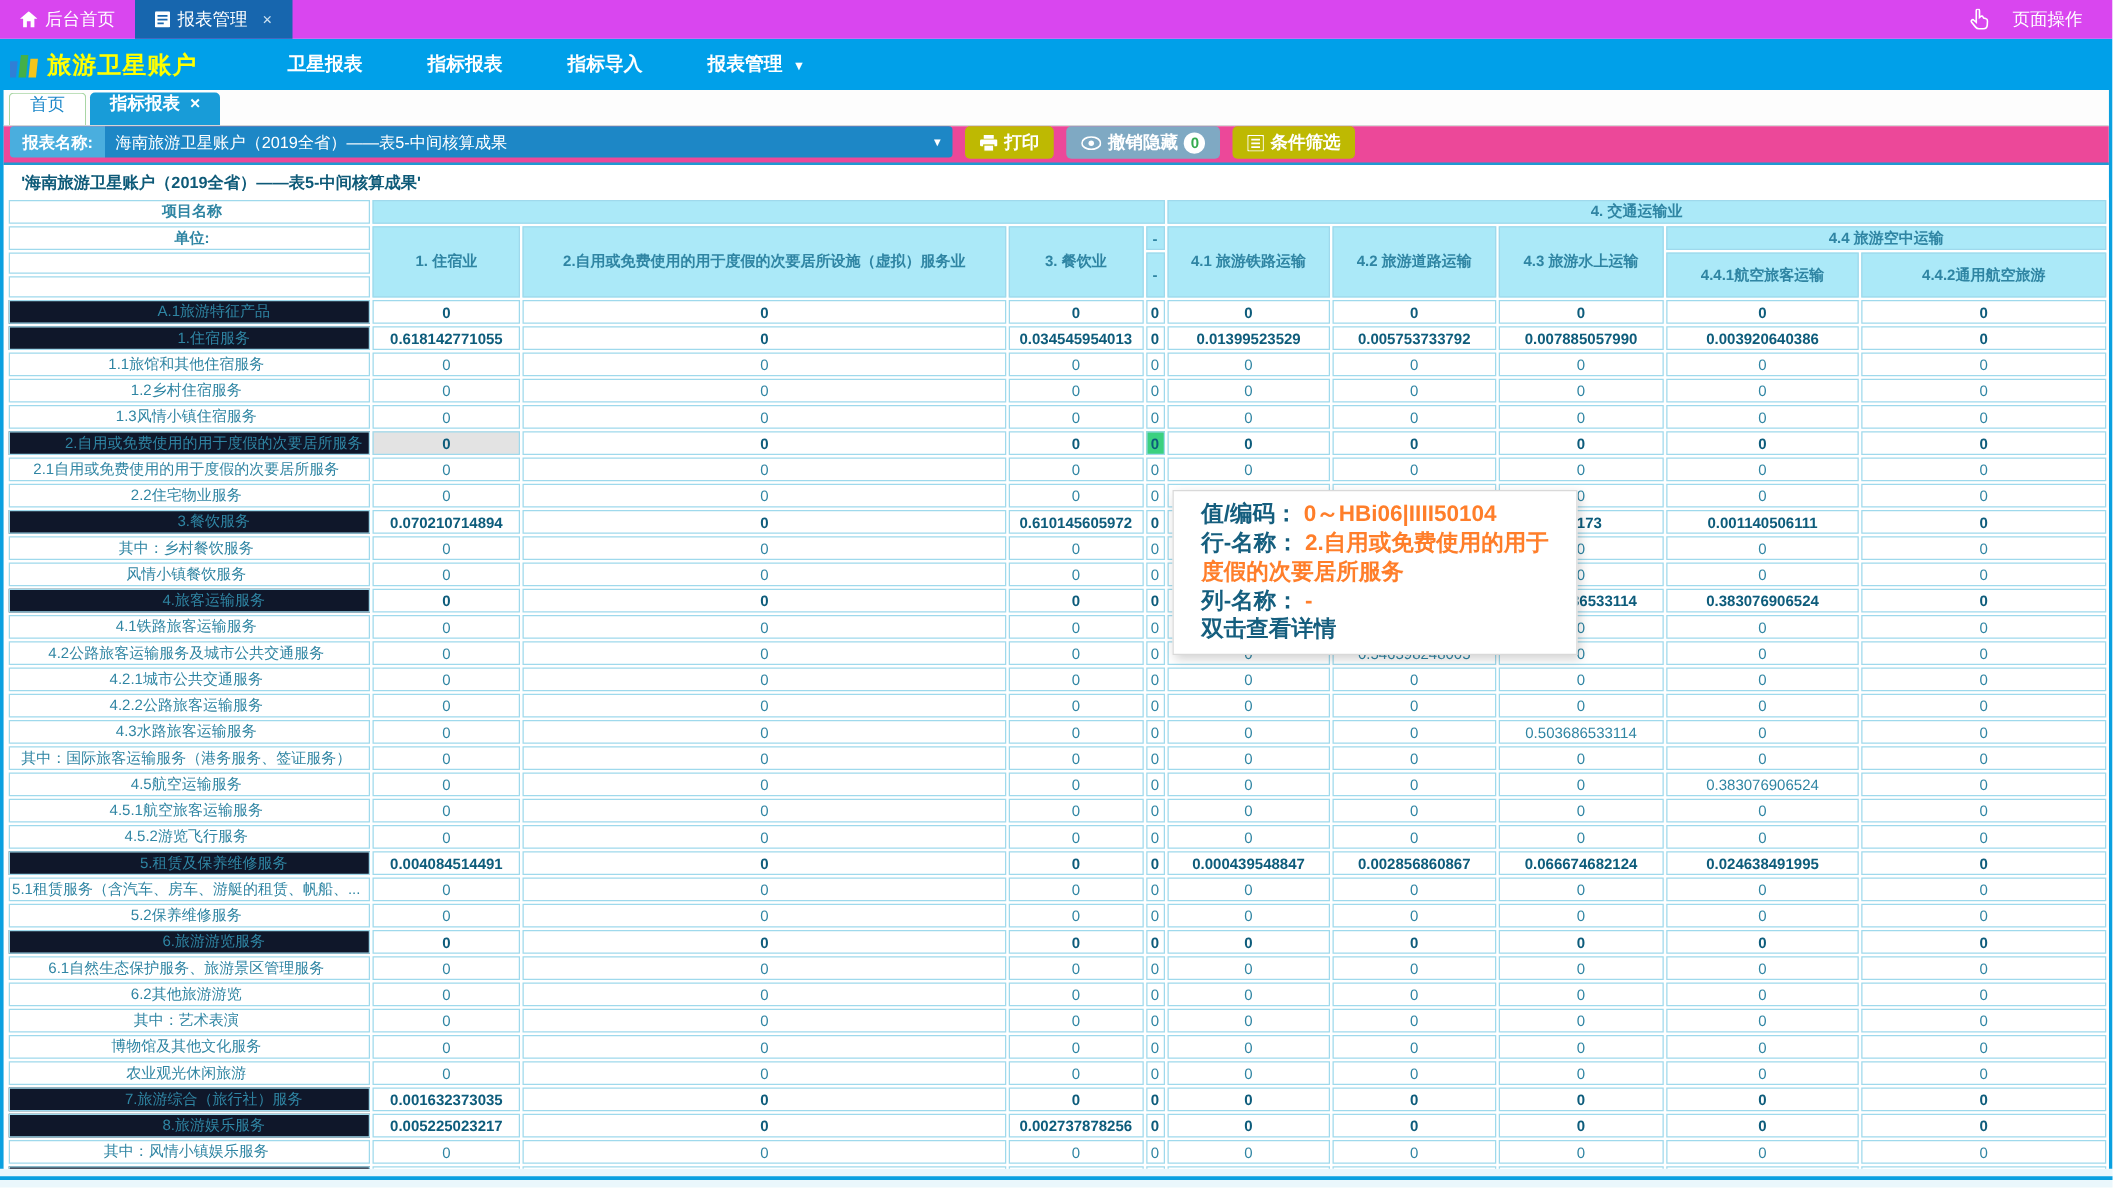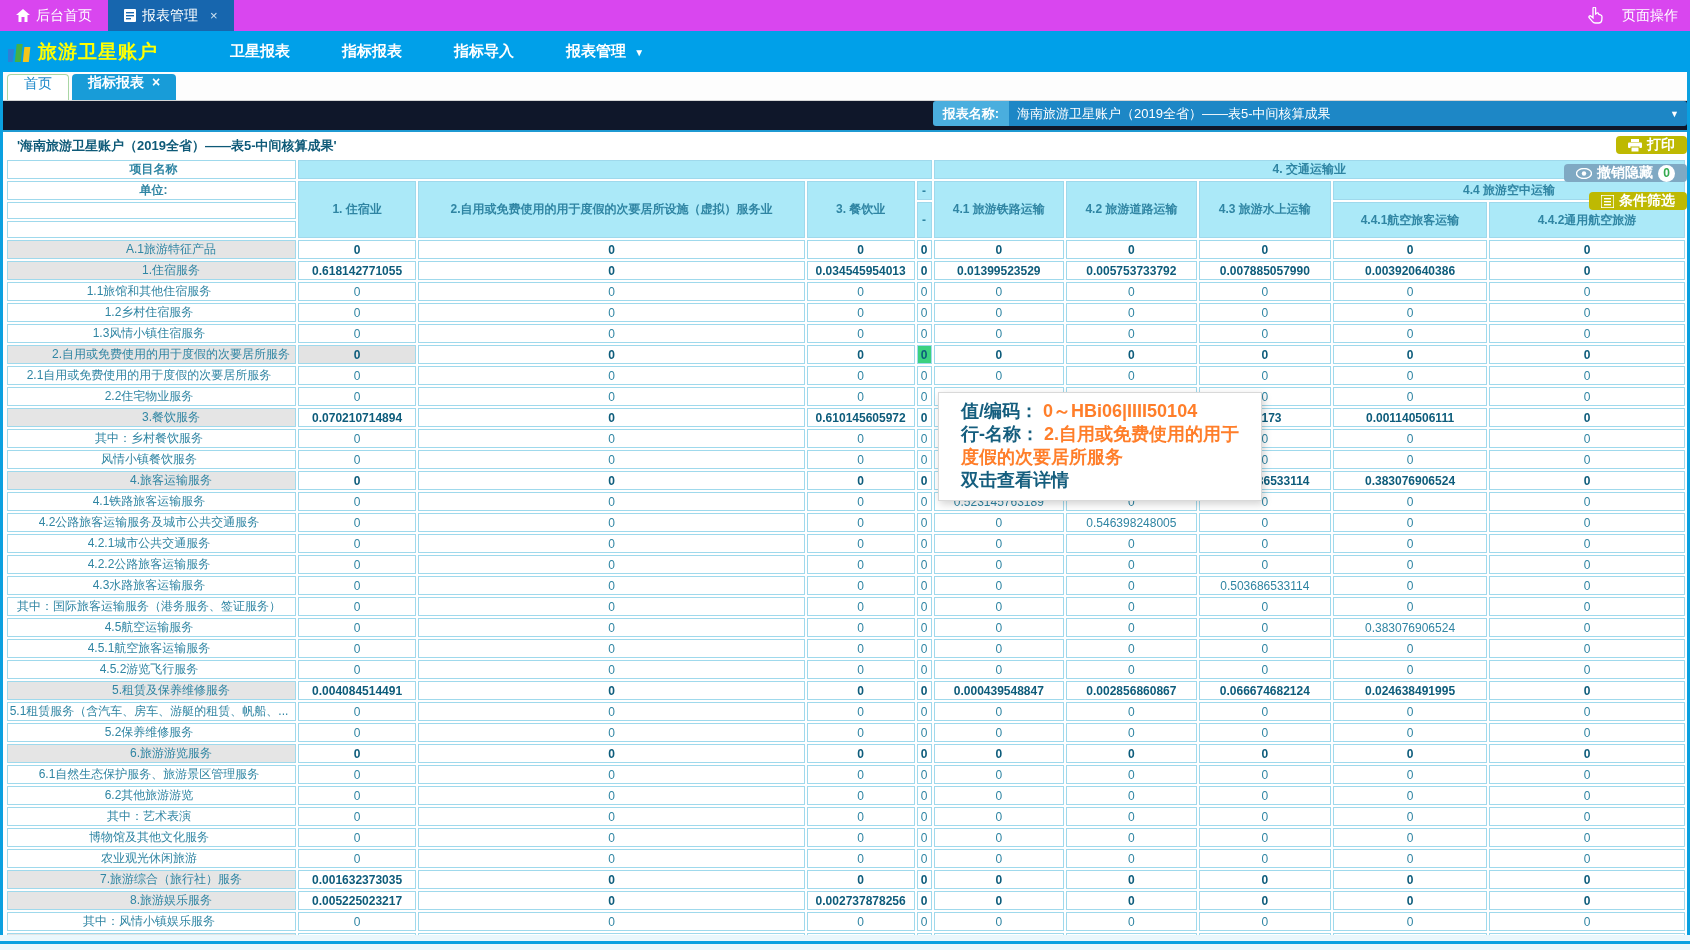--- a/index.html
+++ b/index.html
@@ -4,61 +4,61 @@
 <style>
   * { margin:0; padding:0; box-sizing:border-box; }
   html,body { width:1690px; height:950px; overflow:hidden; }
   body { font-family:"Liberation Sans","DejaVu Sans",sans-serif; background:#eaf7fc; }
 
   
   .topbar { height:31px; background:#d946ef; display:flex; align-items:center; color:#fff; font-size:14px; position:relative; }
   .topbar .wtab { display:flex; align-items:center; gap:6px; padding:0 16px; height:31px; cursor:pointer; }
   .topbar .wtab.active { background:#1766ae; }
   .topbar .wtab .x { margin-left:6px; color:#cfe3f2; font-size:13px; }
-  .topbar .pageops { position:absolute; right:12px; top:0; height:31px; display:flex; align-items:center; gap:19px; }
+  .topbar .pageops { position:absolute; right:24px; top:0; height:31px; display:flex; align-items:center; gap:19px; }
   .icon-svg { display:inline-block; vertical-align:middle; }
 
   
   .menubar { height:41px; background:#00a0e9; display:flex; align-items:center; color:#fff; }
   .brand { display:flex; align-items:center; gap:6px; padding-left:8px; width:230px; }
   .brand .brand-title { color:#ffff00; font-size:19px; font-weight:bold; letter-spacing:1px; }
   .menubar .mitem { font-size:15px; font-weight:bold; margin-right:52px; cursor:pointer; white-space:nowrap; }
   .menubar .caret { font-size:10px; margin-left:4px; }
 
   
   .frame { border-left:3px solid #0aa0e0; border-right:3px solid #0aa0e0; background:#fff; position:relative; }
 
   
   .tabbar { height:29px; background:#fdfdfd; display:flex; align-items:flex-end; padding-left:4px; gap:3px; border-bottom:1px solid #d5d5d5; }
   .tab { height:26px; display:flex; padding:0 16px; font-size:14px; border-radius:4px 4px 0 0; cursor:pointer; }
   .tab.home { background:#fff; border:1px solid #a9d6a4; border-bottom:none; color:#1a87c9; }
   .tab.active { background:#189cd8; color:#fff; font-weight:bold; }
   .tab .x { margin-left:8px; font-weight:bold; }
 
   
-  .toolbar { height:31px; display:flex; align-items:flex-end; padding-left:5px; gap:10px; background:#0f172a; border-bottom:2px solid #1f9ad2;flex-direction:column; }
+  .toolbar { height:31px; display:flex; align-items:flex-start; padding-left:5px; gap:10px; background:#ec4899; border-bottom:2px solid #1f9ad2; }
   .rpt-label { background:#4aaede; color:#fff; font-size:13px; font-weight:bold; height:25px; display:flex; align-items:center; padding:0 10px; border-radius:3px 0 0 3px; }
   .rpt-select { width:678px; height:25px; background:#1d87c6; color:#fff; font-size:13px; display:flex; align-items:center; padding:0 8px; position:relative; cursor:pointer; border-radius:0 3px 3px 0; }
   .rpt-select .arrow { position:absolute; right:8px; font-size:9px; }
   .btn { height:26px; display:flex; align-items:center; gap:5px; padding:0 12px; border-radius:4px; color:#fff; font-size:14px; font-weight:bold; cursor:pointer; border:none; }
   .btn.olive { background:#beb902; }
   .btn.steel { background:#7fa9c3; }
   .badge { background:#fff; color:#35ab4f; width:17px; height:17px; border-radius:50%; font-size:12px; display:flex; align-items:center; justify-content:center; }
 
   
   .content { height:803px; overflow:hidden; background:#fff; padding-top:3px; }
   .sheet-title { color:#0e5a78; font-size:13px; font-weight:bold; margin:2px 0 3px 14px; }
 
   table.grid { border-collapse:separate; border-spacing:2px; table-layout:fixed; background:#fff; margin-left:2px; }
   table.grid td { border:1px solid #9fd9ec; font-size:12px; color:#2f85a3; text-align:center; height:17px; overflow:hidden; white-space:nowrap; }
   td.hcell { background:#abe9f8; border-color:#49b8d9; color:#0b4f6b; font-weight:bold; font-size:13px;margin-left:39px; }
   .hr1 td{height:14px} .hr2 td{height:14px} .hr3 td{height:11px} .hr4 td{height:10px}
   td.corner { text-align:left; font-weight:bold; color:#0b4f6b; font-size:13px; padding-left:4px; background:#fff; border-color:#9fd9ec; }
   td.rowlabel { text-align:right; padding-right:5px; color:#14607a; background:#fff; }
-  tr.hl td.rowlabel { background:#e5e5e5;padding-left:44px; }
+  tr.hl td.rowlabel { background:#0f172a;padding-left:44px; }
   tr.hl td.val { font-weight:bold; color:#0d5c7b; }
   td.val.gray { background:#e3e3e3; }
   td.val.green { background:#3bd180; color:#0b4f3a; }
 
   
   .tooltip { position:absolute; left:935px; top:320px; width:324px; background:#fff; border:1px solid #d9d9d9; box-shadow:2px 3px 8px rgba(0,0,0,.18); padding:7px 10px 8px 22px; z-index:50; font-size:18px; font-weight:bold; line-height:23px; }
   .tooltip .lbl { color:#155e7e; }
   .tooltip .vall { color:#ff7e2a; }
 
   
@@ -615,19 +615,23 @@
     <div class="tooltip">
       <div>
         <span class="lbl">值/编码：</span>
         <span class="vall">0～HBi06|IIII50104</span>
       </div>
       <div>
         <span class="lbl">行-名称：</span>
         <span class="vall">2.自用或免费使用的用于度假的次要居所服务</span>
       </div>
       <div>
+        <span class="lbl">列-名称：</span>
+        <span class="vall">-</span>
+      </div>
+      <div>
         <span class="lbl">双击查看详情</span>
       </div>
     </div>
   </div>
 </div>
 
 <div class="bottom-line"></div>
 
 </body></html>

